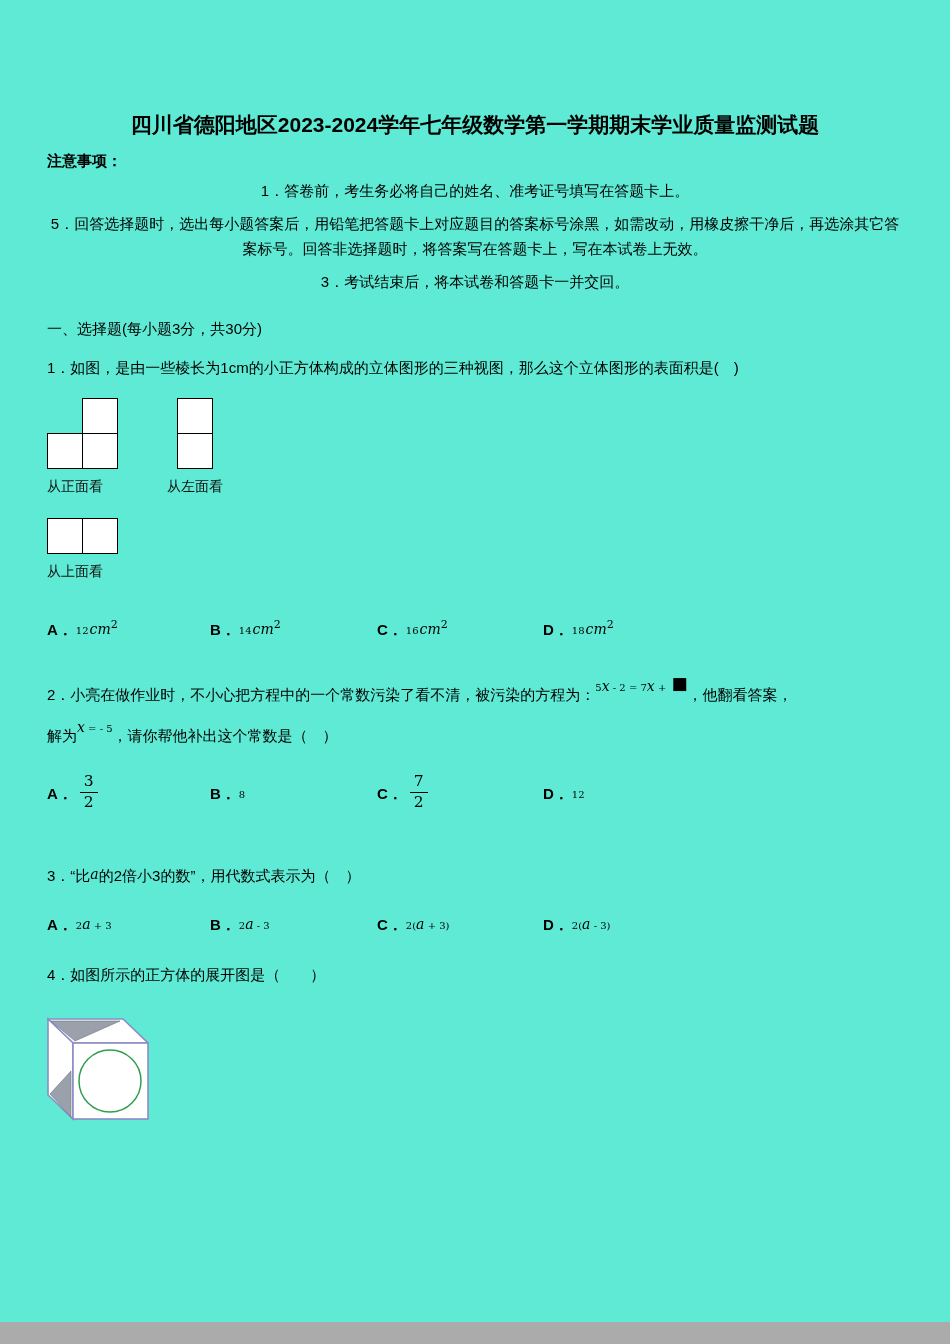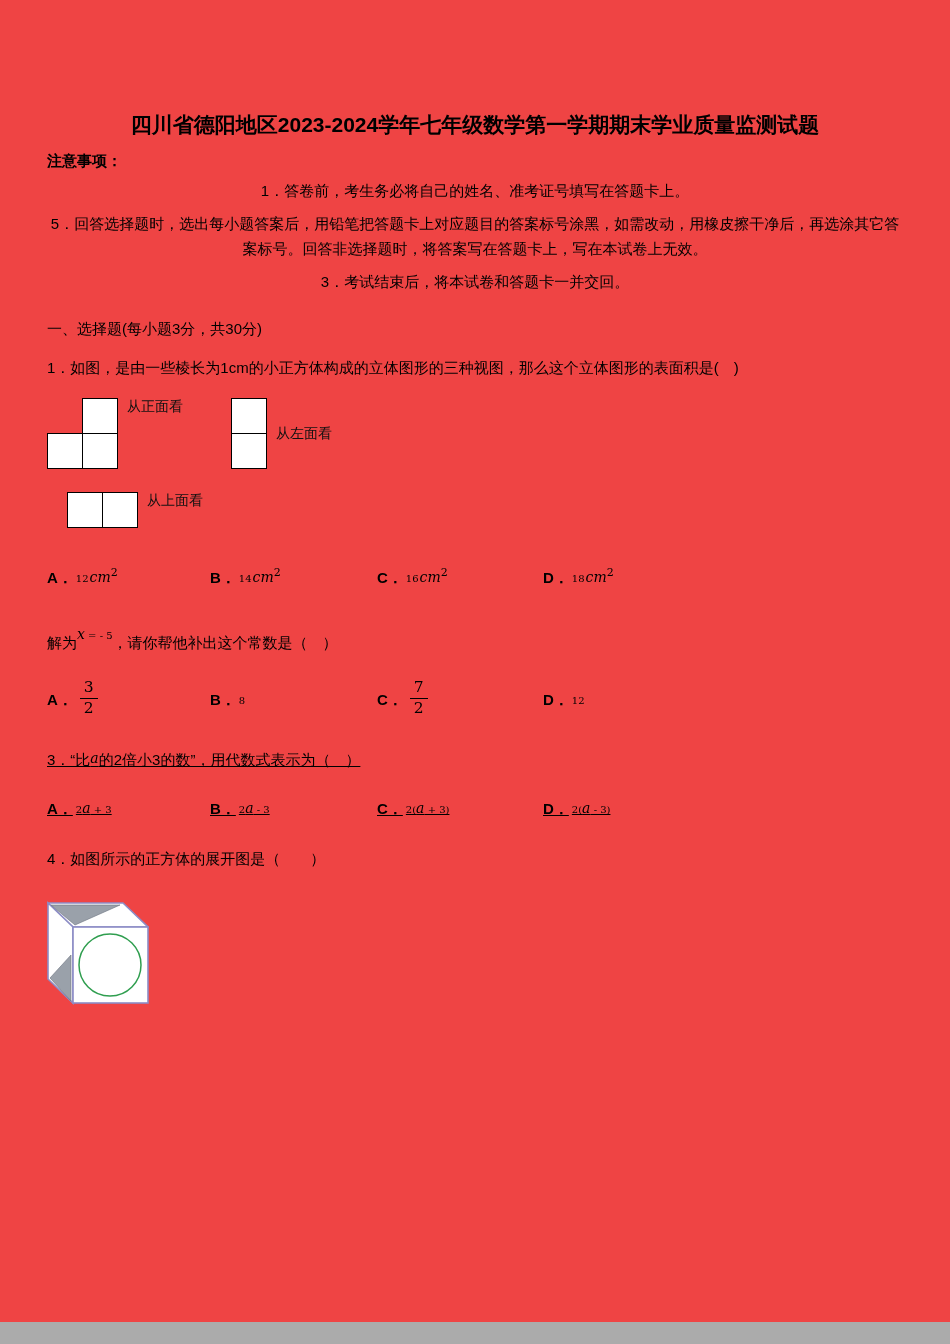--- a/index.html
+++ b/index.html
@@ -1,53 +1,53 @@
 <!DOCTYPE html>
 <html><head>
 <meta charset="utf-8">
 <style>
   * { margin:0; padding:0; box-sizing:border-box; }
   html, body { background:#ffffff; }
   .page {
     width:950px; height:1344px; position:relative; overflow:hidden;
-    background:#ef4444; color:#000;
+    background:#5eead4; color:#000;
     font-family:"Liberation Sans","DejaVu Sans",sans-serif;
     font-size:15px; padding:110px 47px 0 47px;
   }
   .title { font-size:21px; font-weight:700; text-align:center; line-height:1.4; }
   .notice-heading { font-weight:700; margin-top:13px; font-size:15px; }
   .notice-item { margin-top:7px; line-height:1.7;text-align:center; }
   .section-heading { margin-top:24px; line-height:1.5; }
   .stem { line-height:1.6; }
   .q1 .stem { margin-top:15px; }
   .views-row { display:flex; gap:48px; margin-top:18px; align-items:flex-start; }
-  .view-group { display:flex; flex-direction:row; gap:8px; }
+  .view-group { display:flex; flex-direction:column; gap:8px; }
   .view-group.center { align-items:center; }
   .view-label { font-size:14px; color:#111; }
-  .top-group { margin-top:22px;margin-left:20px; }
+  .top-group { margin-top:22px; }
   .options { display:grid; grid-template-columns:163px 167px 166px 1fr; align-items:center; }
   .q1 .options { margin-top:40px; }
   .option { display:flex; align-items:center; }
   .letter { font-weight:700; margin-right:3px; white-space:pre; }
   .math { font-family:"DejaVu Serif","Liberation Serif",serif; font-size:10px; white-space:pre; }
   .mi { font-family:"DejaVu Serif","Liberation Serif",serif; font-style:italic; font-size:14px; white-space:pre; }
   .unitwrap { position:relative; top:-3px; margin-left:1px; }
   sup.math { font-size:11px; }
   .eq-raised { position:relative; top:-9px; display:inline-block; font-size:16px; }
   .blot { display:inline-block; position:relative; top:-2px; font-size:17px; line-height:1; margin-left:2px; font-family:"DejaVu Sans",sans-serif; }
   .raise-sm { position:relative; top:-2px; }
   .frac { display:inline-flex; flex-direction:column; align-items:center;
           font-family:"DejaVu Serif","Liberation Serif",serif; line-height:1.15;
           margin-left:4px; position:relative; top:-2px; font-size:15.5px; }
   .frac .num { border-bottom:1px solid #000; padding:0 4px 1px; }
   .frac .den { padding-top:1px; }
   .q2 { margin-top:42px; }
   .q2 .line2 { margin-top:16px; }
   .q2 .options { margin-top:26px; }
-  .q3 { margin-top:28px;text-decoration:underline; }
+  .q3 { margin-top:50px; }
   .q3 .options { margin-top:28px; }
   .q4 { margin-top:28px; }
   .cube-wrap { margin-top:30px; }
   .page-gap { position:absolute; left:0; bottom:0; width:100%; height:22px; background:#ababab; }
 </style>
 </head>
 <body>
 
 <div class="page">
 
@@ -109,20 +109,23 @@
       </span>
       <span class="option">
         <b class="letter">D．</b>
           <span class="math">18</span>
           <span class="unitwrap"><span class="mi">cm</span><sup class="math">2</sup></span>
       </span>
     </div>
   </div>
 
   <div class="q q2">
+    <div class="stem line1">
+      <span>2．小亮在做作业时，不小心把方程中的一个常数污染了看不清，被污染的方程为：</span><span class="eq-raised"><span class="math">5</span><span class="mi">x</span><span class="math"> - 2 = 7</span><span class="mi">x</span><span class="math"> + </span><span class="blot">■</span></span><span>，他翻看答案，</span>
+    </div>
     <div class="stem line2">
       <span>解为</span><span class="eq-raised"><span class="mi">x</span><span class="math"> = - 5</span></span><span>，请你帮他补出这个常数是（　）</span>
     </div>
     <div class="options">
       <span class="option">
         <b class="letter">A．</b>
           <span class="frac">
             <span class="num">3</span>
             <span class="den">2</span>
           </span>

